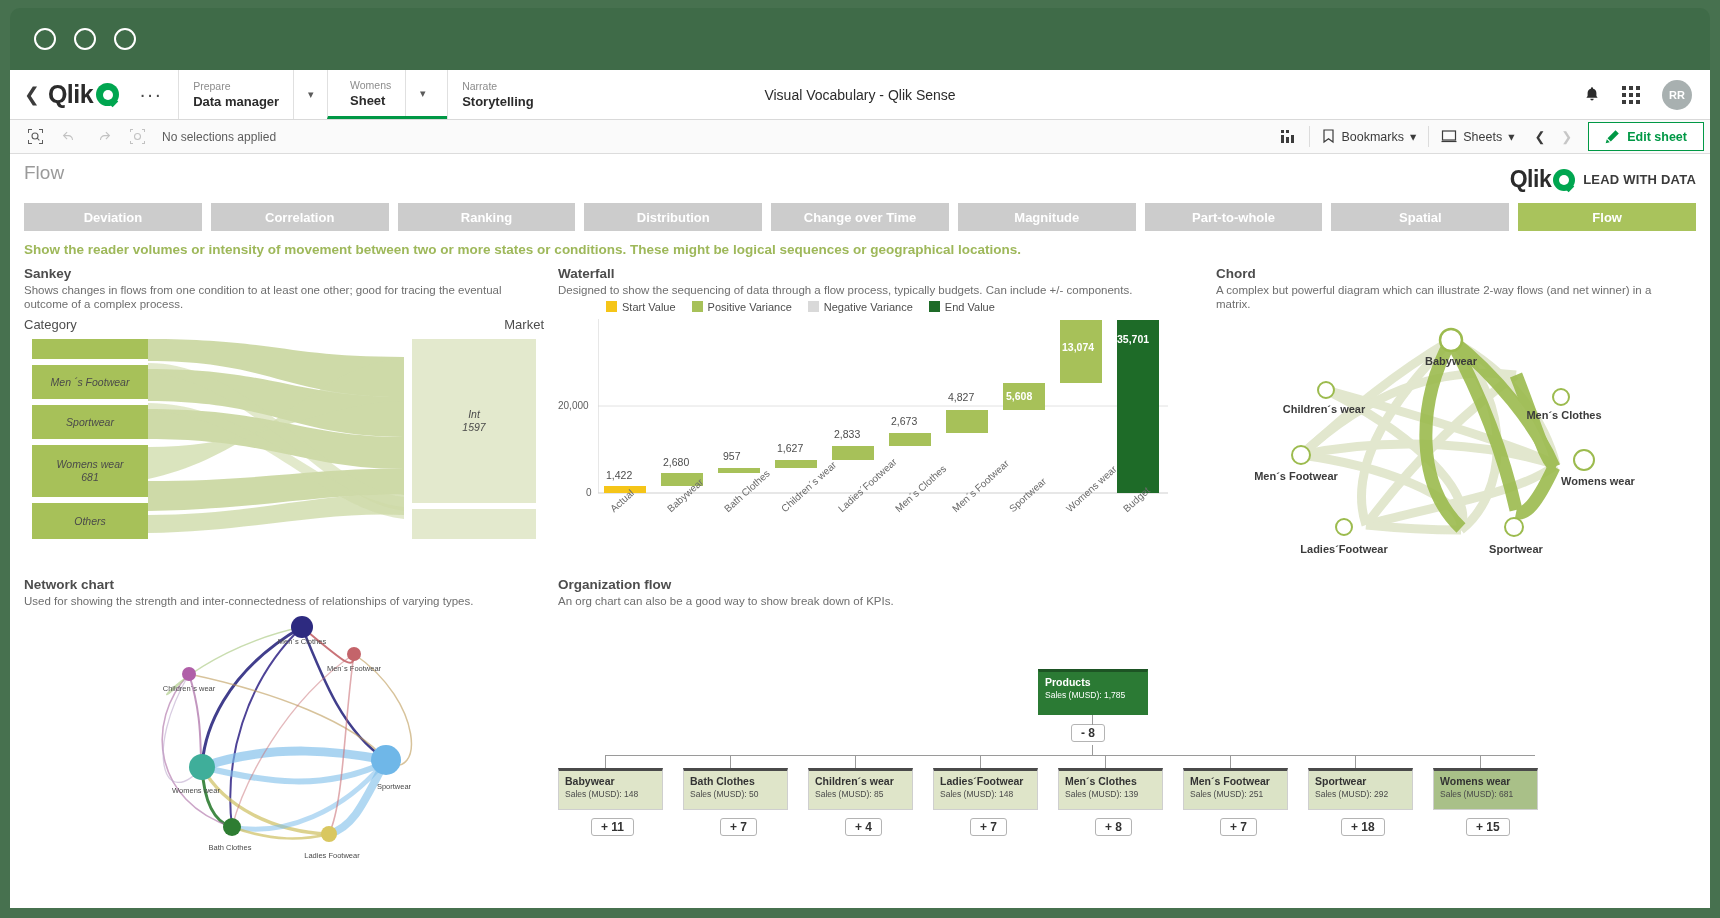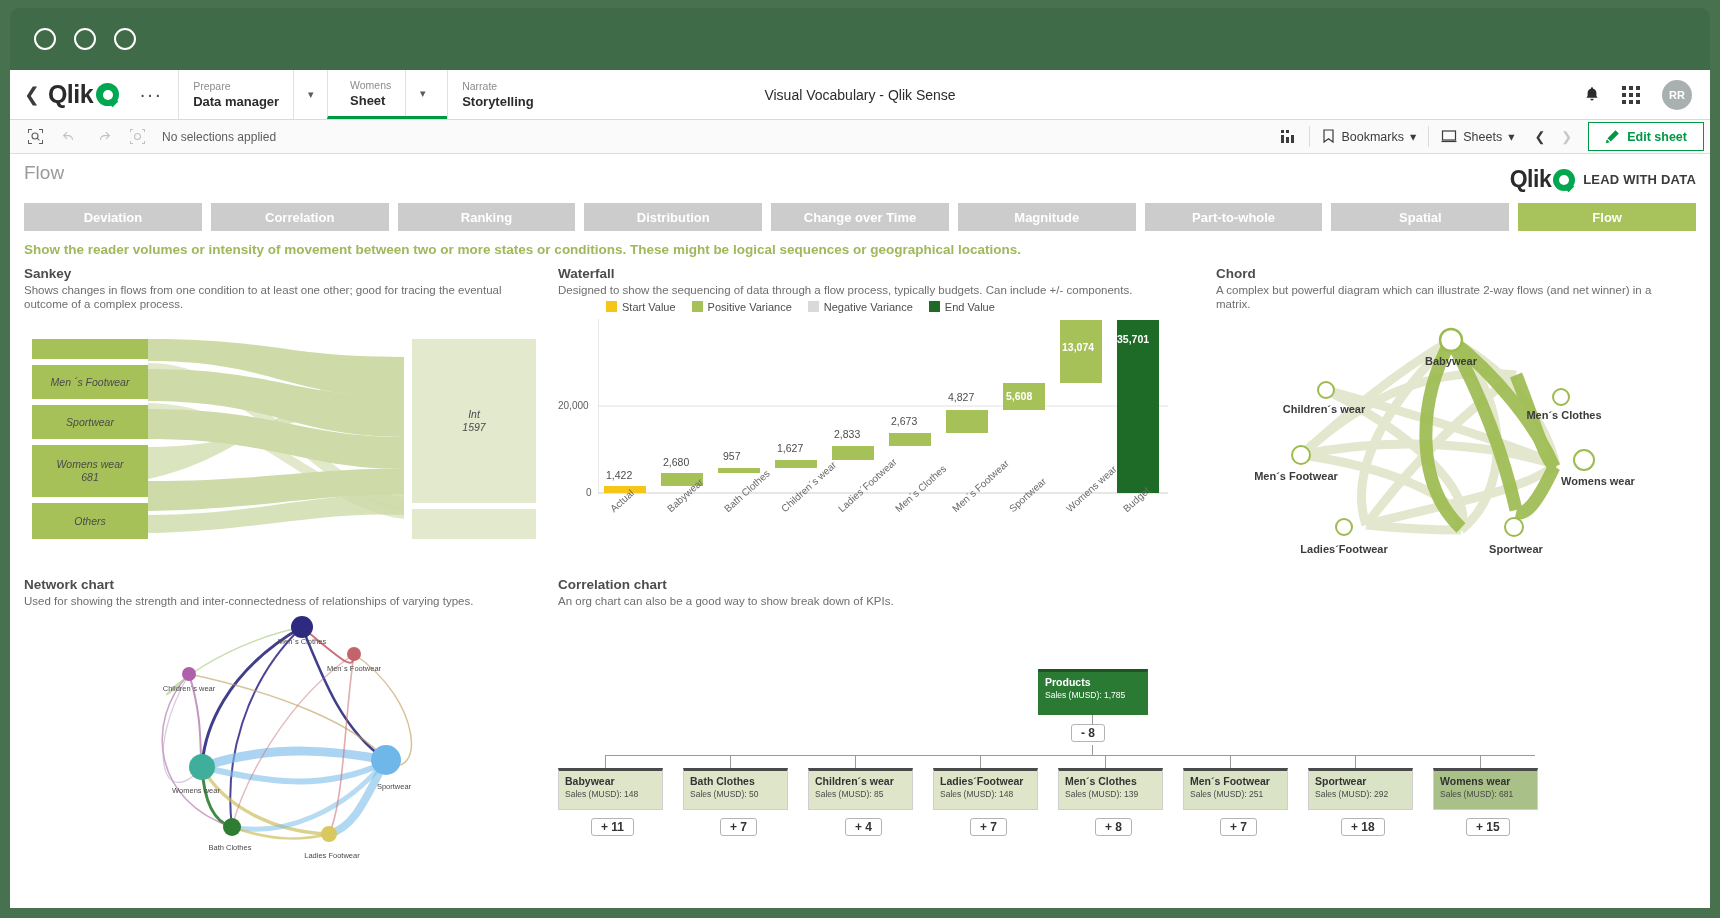--- a/index.html
+++ b/index.html
@@ -350,20 +350,24 @@
       </div>
 
       <div class="subtitle">Show the reader volumes or intensity of movement between two or more states or conditions. These might be logical sequences or geographical locations.</div>
 
       <div class="row1">
 
         <div class="panel-sankey">
           <div class="p-title">Sankey</div>
           <div class="p-desc">Shows changes in flows from one condition to at least one other; good for tracing the eventual outcome of a complex process.</div>
           <div class="sankey-wrap">
+            <div class="sk-head">
+              <span>Category</span>
+              <span>Market</span>
+            </div>
             <svg width="510" height="200" style="position:absolute;left:0;top:22px;">
               <g fill="#c6d49a" opacity="0.85">
                 <path d="M124,0 C250,0 260,18 380,18 L380,58 C260,58 250,22 124,22 Z"></path>
                 <path d="M124,30 C250,30 270,58 380,58 L380,98 C270,98 250,62 124,62 Z"></path>
                 <path d="M124,70 C250,70 280,98 380,98 L380,130 C280,130 250,100 124,100 Z"></path>
                 <path d="M124,108 C240,108 300,62 380,62 L380,20 C300,20 240,116 124,140 Z" opacity="0.75"></path>
                 <path d="M124,142 C240,142 300,128 380,130 L380,156 C300,154 240,170 124,172 Z"></path>
                 <path d="M124,176 C230,176 300,152 380,156 L380,176 C300,172 230,192 124,194 Z" opacity="0.8"></path>
                 <path d="M124,24 C230,24 300,150 380,158 L380,172 C300,164 230,40 124,34 Z" opacity="0.6"></path>
                 <path d="M124,64 C230,64 300,160 380,168 L380,180 C300,172 230,74 124,72 Z" opacity="0.6"></path>
@@ -554,21 +558,21 @@
                 <text x="172" y="181" text-anchor="middle">Womens wear</text>
                 <text x="370" y="177" text-anchor="middle">Sportwear</text>
                 <text x="206" y="238" text-anchor="middle">Bath Clothes</text>
                 <text x="308" y="246" text-anchor="middle">Ladies Footwear</text>
               </g>
             </svg>
           </div>
         </div>
 
         <div class="panel-org">
-          <div class="p-title">Correlation chart</div>
+          <div class="p-title">Organization flow</div>
           <div class="p-desc">An org chart can also be a good way to show break down of KPIs.</div>
 
           <div class="org-wrap">
 
             <div class="org-node root" style="left:480px;top:55px;width:110px;height:46px;">
               <div class="on-title">Products</div>
               <div class="on-sub">Sales (MUSD): 1,785</div>
             </div>
             <div class="org-badge" style="left:513px;top:110px;">- 8</div>
 

